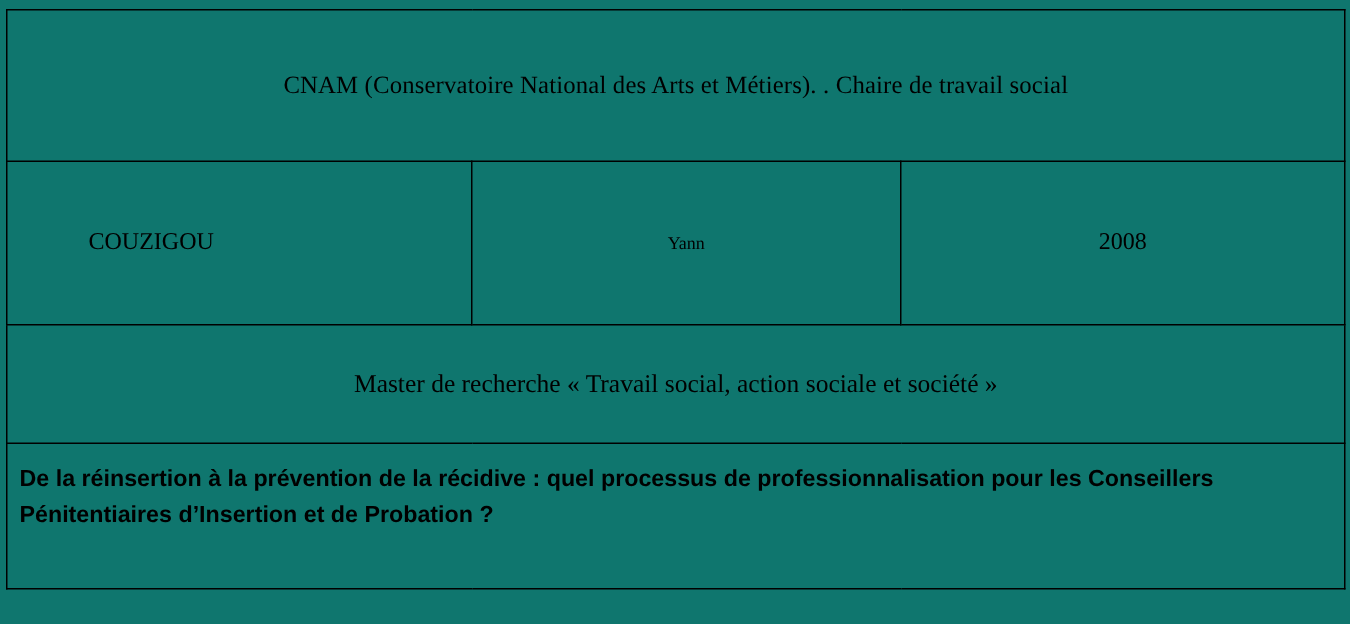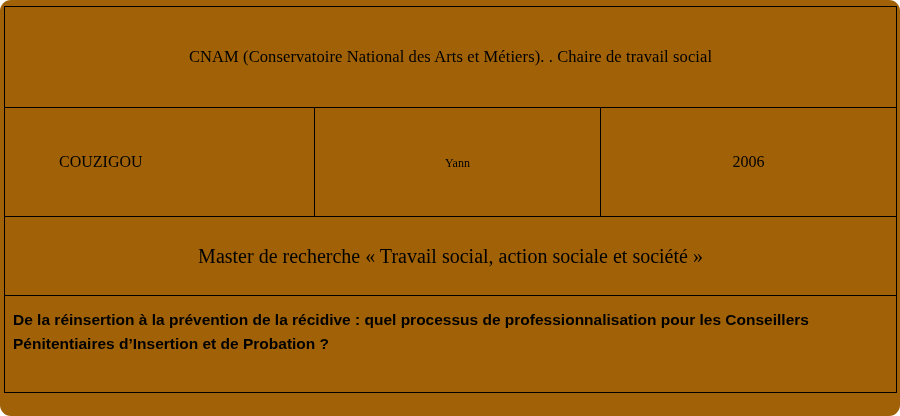--- a/index.html
+++ b/index.html
@@ -11,22 +11,21 @@
     width: 900px;
     height: 416px;
     font-family: "Liberation Sans", sans-serif;
     color: #000000;
     overflow: hidden;
   }
   .page {
     position: relative;
     width: 900px;
     height: 416px;
-    background: #a16207;
-    border-radius: 11px;
+    background: #0f766e;
   }
   .doc-table {
     position: absolute;
     left: 4px;
     top: 6px;
     width: 892px;
     border-collapse: collapse;
     table-layout: fixed;
   }
   .doc-table td {
@@ -67,21 +66,21 @@
   }
   .year-text {
     font-size: 16px;
     font-family: "Liberation Serif", serif;
   }
   .row-program td {
     height: 78px;
     text-align: center;
   }
   .program-text {
-    font-size: 20px;
+    font-size: 17px;
     font-family: "Liberation Serif", serif;
   }
   .row-title td {
     height: 96px;
     vertical-align: top;
     margin-left: 16px;
   }
   .title-block {
     padding: 12px 12px 0 8px;
     font-size: 15.5px;
@@ -108,21 +107,21 @@
         </td>
       </tr>
       <tr class="row-author">
         <td class="cell-lastname">
           <span class="lastname-text">COUZIGOU</span>
         </td>
         <td class="cell-firstname">
           <span class="firstname-text">Yann</span>
         </td>
         <td class="cell-year">
-          <span class="year-text">2006</span>
+          <span class="year-text">2008</span>
         </td>
       </tr>
       <tr class="row-program">
         <td colspan="3">
           <span class="program-text">Master de recherche « Travail social, action sociale et société »</span>
         </td>
       </tr>
       <tr class="row-title">
         <td colspan="3">
           <div class="title-block">De la réinsertion à la prévention de la récidive : quel processus de professionnalisation pour les Conseillers Pénitentiaires d’Insertion et de Probation ?</div>

